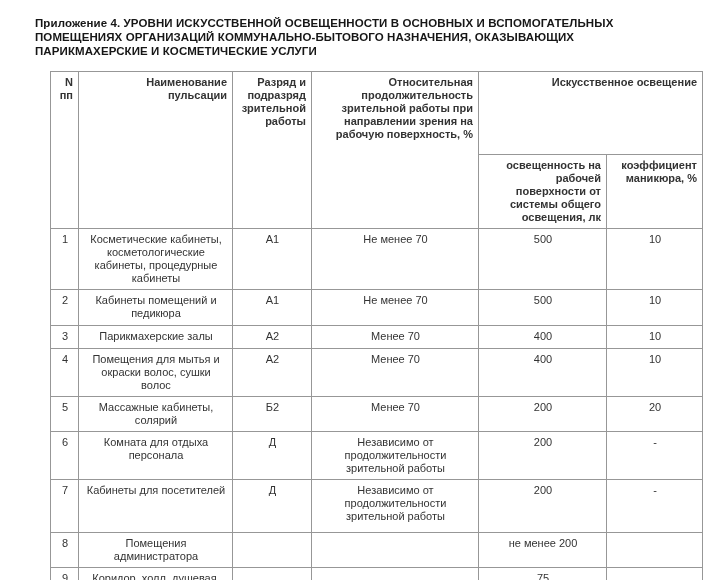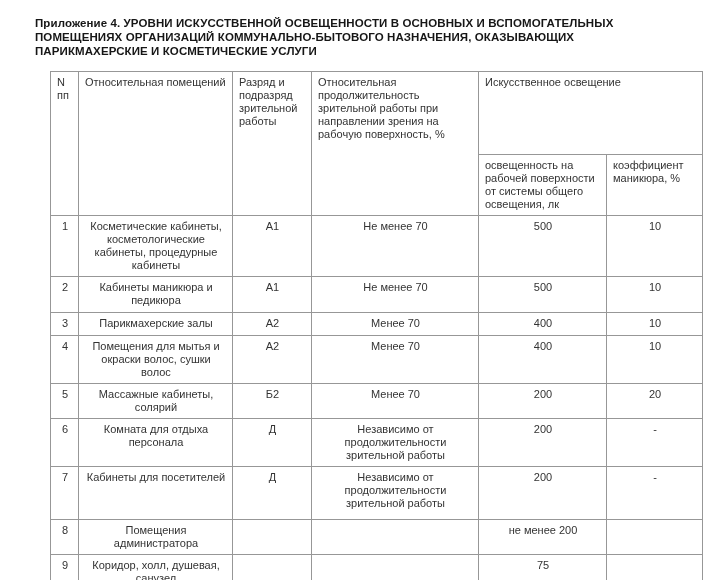--- a/index.html
+++ b/index.html
@@ -34,21 +34,21 @@
   .lighting-table td {
     border: 1px solid #979797;
     font-size: 11px;
     font-weight: normal;
     color: #333333;
     line-height: 13px;
     vertical-align: top;
     padding: 4px 5px 4px 6px;
     overflow: hidden;
   }
-  .lighting-table thead th { text-align: left; }
+  .lighting-table thead th { text-align: right; font-weight: bold; }
   .lighting-table thead tr.main-row th { height: 83px; }
   .lighting-table tbody td { text-align: center; }
   .lighting-table tbody td.col-n { text-align: center; }
   
   .lighting-table tbody tr:nth-child(1) td { height: 61px; }
   .lighting-table tbody tr:nth-child(2) td { height: 36px; }
   .lighting-table tbody tr:nth-child(3) td { height: 23px; }
   .lighting-table tbody tr:nth-child(4) td { height: 46px; }
   .lighting-table tbody tr:nth-child(5) td { height: 35px; }
   .lighting-table tbody tr:nth-child(6) td { height: 46px; }
@@ -74,42 +74,42 @@
       <col class="c-n">
         <col class="c-name">
         <col class="c-grade">
       <col class="c-duration">
         <col class="c-illum">
         <col class="c-pulse">
     </colgroup>
     <thead>
       <tr class="main-row">
         <th rowspan="2">N пп</th>
-        <th rowspan="2">Относительная помещений</th>
+        <th rowspan="2">Наименование пульсации</th>
         <th rowspan="2">Разряд и подразряд зрительной работы</th>
         <th rowspan="2">Относительная продолжительность зрительной работы при направлении зрения на рабочую поверхность, %</th>
         <th colspan="2">Искусственное освещение</th>
       </tr>
       <tr class="group-sub-row">
         <th>освещенность на рабочей поверхности от системы общего освещения, лк</th>
         <th>коэффициент маникюра, %</th>
       </tr>
     </thead>
     <tbody id="lighting-table-body">
         <tr>
           <td class="col-n">1</td>
           <td class="col-name">Косметические кабинеты, косметологические кабинеты, процедурные кабинеты</td>
           <td class="col-grade">А1</td>
           <td class="col-duration">Не менее 70</td>
           <td class="col-illuminance">500</td>
           <td class="col-pulsation">10</td>
         </tr>
         <tr>
           <td class="col-n">2</td>
-          <td class="col-name">Кабинеты маникюра и педикюра</td>
+          <td class="col-name">Кабинеты помещений и педикюра</td>
           <td class="col-grade">А1</td>
           <td class="col-duration">Не менее 70</td>
           <td class="col-illuminance">500</td>
           <td class="col-pulsation">10</td>
         </tr>
         <tr>
           <td class="col-n">3</td>
           <td class="col-name">Парикмахерские залы</td>
           <td class="col-grade">А2</td>
           <td class="col-duration">Менее 70</td>

